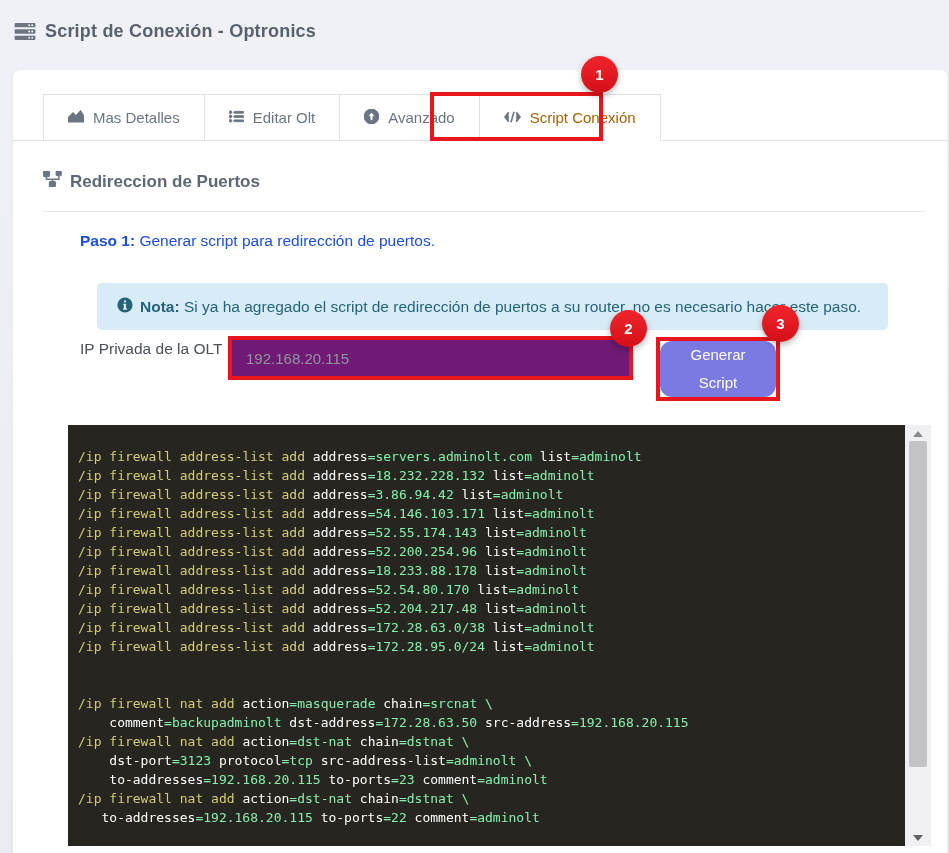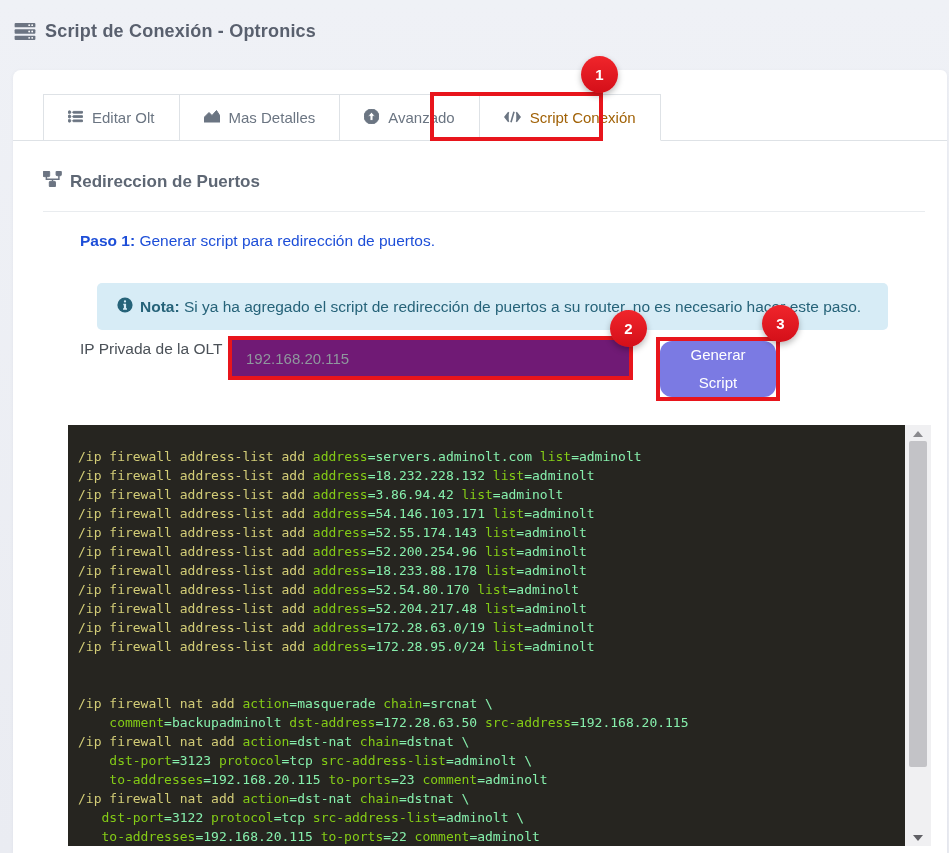--- a/index.html
+++ b/index.html
@@ -65,21 +65,21 @@
   .badge-2 { left:610px; top:310px; }
   .badge-3 { left:762px; top:305px; }
 
   
   .code-block { position:absolute; left:55px; top:355px; width:863px; height:421px;
                 background:#262520; overflow:hidden; }
   .code-content { position:absolute; left:10px; top:22px; right:30px; bottom:0; overflow:hidden; }
   .code-line { font-family:"DejaVu Sans Mono", monospace; font-size:13px; line-height:19px;
                white-space:pre; color:#ffffff; }
   .tk-cmd { color:#d3cd77; }
-  .tk-key { color:#84cc16; }
+  .tk-key { color:#ffffff; }
   .tk-val { color:#86efac; }
 
   
   .sb { position:absolute; right:0; top:0; width:26px; height:100%; background:#f0f0f2; }
   .sb-btn { position:absolute; left:0; width:26px; height:17px; display:flex; align-items:center; justify-content:center; cursor:pointer; }
   .sb-up { top:0; } .sb-down { bottom:0; }
   .tri-up   { width:0; height:0; border-left:5px solid transparent; border-right:5px solid transparent; border-bottom:6px solid #8a8a8e; }
   .tri-down { width:0; height:0; border-left:5px solid transparent; border-right:5px solid transparent; border-top:6px solid #606065; }
   .sb-thumb { position:absolute; left:4px; width:18px; top:16px; height:326px; background:#c3c3c7; border-radius:2px; cursor:pointer; }
 </style>
@@ -104,38 +104,38 @@
     </span>
     <span class="title">Script de Conexión - Optronics</span>
   </div>
 
   <div class="card">
     <div class="tabs-underline"></div>
 
     <div class="tabs">
       <div class="tab">
         <span>
+          <svg viewBox="0 0 16 14" width="16" height="14">
+              <path d="M0 13 V8.5 L5 3.5 L8 6.5 L12.5 1.5 L16 7 V13 Z"></path>
+            </svg>
+        </span>
+        <span>Mas Detalles</span>
+      </div>
+      <div class="tab">
+        <span>
           <svg viewBox="0 0 16 14" width="15" height="13">
               <circle cx="1.5" cy="2.4" r="1.5"></circle>
               <circle cx="1.5" cy="7" r="1.5"></circle>
               <circle cx="1.5" cy="11.6" r="1.5"></circle>
               <rect x="5" y="1.5" width="11" height="1.9" rx=".9"></rect>
               <rect x="5" y="6.1" width="11" height="1.9" rx=".9"></rect>
               <rect x="5" y="10.7" width="11" height="1.9" rx=".9"></rect>
             </svg>
         </span>
         <span>Editar Olt</span>
-      </div>
-      <div class="tab">
-        <span>
-          <svg viewBox="0 0 16 14" width="16" height="14">
-              <path d="M0 13 V8.5 L5 3.5 L8 6.5 L12.5 1.5 L16 7 V13 Z"></path>
-            </svg>
-        </span>
-        <span>Mas Detalles</span>
       </div>
       <div class="tab">
         <span>
           <svg viewBox="0 0 16 16" width="15" height="15">
               <circle cx="8" cy="8" r="8"></circle>
               <path fill="#fff" d="M8 3.4 L12.1 7.6 L9.6 7.6 L9.6 12.2 L6.4 12.2 L6.4 7.6 L3.9 7.6 Z"></path>
             </svg>
         </span>
         <span>Avanzado</span>
       </div>
@@ -194,31 +194,30 @@
       <div class="code-content">
           <div class="code-line"><span class="tk-cmd">/ip</span> <span class="tk-cmd">firewall</span> <span class="tk-cmd">address-list</span> <span class="tk-cmd">add</span> <span><span class="tk-key">address</span><span class="tk-val">=servers.adminolt.com</span></span> <span><span class="tk-key">list</span><span class="tk-val">=adminolt</span></span></div>
           <div class="code-line"><span class="tk-cmd">/ip</span> <span class="tk-cmd">firewall</span> <span class="tk-cmd">address-list</span> <span class="tk-cmd">add</span> <span><span class="tk-key">address</span><span class="tk-val">=18.232.228.132</span></span> <span><span class="tk-key">list</span><span class="tk-val">=adminolt</span></span></div>
           <div class="code-line"><span class="tk-cmd">/ip</span> <span class="tk-cmd">firewall</span> <span class="tk-cmd">address-list</span> <span class="tk-cmd">add</span> <span><span class="tk-key">address</span><span class="tk-val">=3.86.94.42</span></span> <span><span class="tk-key">list</span><span class="tk-val">=adminolt</span></span></div>
           <div class="code-line"><span class="tk-cmd">/ip</span> <span class="tk-cmd">firewall</span> <span class="tk-cmd">address-list</span> <span class="tk-cmd">add</span> <span><span class="tk-key">address</span><span class="tk-val">=54.146.103.171</span></span> <span><span class="tk-key">list</span><span class="tk-val">=adminolt</span></span></div>
           <div class="code-line"><span class="tk-cmd">/ip</span> <span class="tk-cmd">firewall</span> <span class="tk-cmd">address-list</span> <span class="tk-cmd">add</span> <span><span class="tk-key">address</span><span class="tk-val">=52.55.174.143</span></span> <span><span class="tk-key">list</span><span class="tk-val">=adminolt</span></span></div>
           <div class="code-line"><span class="tk-cmd">/ip</span> <span class="tk-cmd">firewall</span> <span class="tk-cmd">address-list</span> <span class="tk-cmd">add</span> <span><span class="tk-key">address</span><span class="tk-val">=52.200.254.96</span></span> <span><span class="tk-key">list</span><span class="tk-val">=adminolt</span></span></div>
           <div class="code-line"><span class="tk-cmd">/ip</span> <span class="tk-cmd">firewall</span> <span class="tk-cmd">address-list</span> <span class="tk-cmd">add</span> <span><span class="tk-key">address</span><span class="tk-val">=18.233.88.178</span></span> <span><span class="tk-key">list</span><span class="tk-val">=adminolt</span></span></div>
           <div class="code-line"><span class="tk-cmd">/ip</span> <span class="tk-cmd">firewall</span> <span class="tk-cmd">address-list</span> <span class="tk-cmd">add</span> <span><span class="tk-key">address</span><span class="tk-val">=52.54.80.170</span></span> <span><span class="tk-key">list</span><span class="tk-val">=adminolt</span></span></div>
           <div class="code-line"><span class="tk-cmd">/ip</span> <span class="tk-cmd">firewall</span> <span class="tk-cmd">address-list</span> <span class="tk-cmd">add</span> <span><span class="tk-key">address</span><span class="tk-val">=52.204.217.48</span></span> <span><span class="tk-key">list</span><span class="tk-val">=adminolt</span></span></div>
-          <div class="code-line"><span class="tk-cmd">/ip</span> <span class="tk-cmd">firewall</span> <span class="tk-cmd">address-list</span> <span class="tk-cmd">add</span> <span><span class="tk-key">address</span><span class="tk-val">=172.28.63.0/19</span></span> <span><span class="tk-key">list</span><span class="tk-val">=adminolt</span></span></div>
+          <div class="code-line"><span class="tk-cmd">/ip</span> <span class="tk-cmd">firewall</span> <span class="tk-cmd">address-list</span> <span class="tk-cmd">add</span> <span><span class="tk-key">address</span><span class="tk-val">=172.28.63.0/38</span></span> <span><span class="tk-key">list</span><span class="tk-val">=adminolt</span></span></div>
           <div class="code-line"><span class="tk-cmd">/ip</span> <span class="tk-cmd">firewall</span> <span class="tk-cmd">address-list</span> <span class="tk-cmd">add</span> <span><span class="tk-key">address</span><span class="tk-val">=172.28.95.0/24</span></span> <span><span class="tk-key">list</span><span class="tk-val">=adminolt</span></span></div>
           <div class="code-line">&nbsp;</div>
           <div class="code-line">&nbsp;</div>
           <div class="code-line"><span class="tk-cmd">/ip</span> <span class="tk-cmd">firewall</span> <span class="tk-cmd">nat</span> <span class="tk-cmd">add</span> <span><span class="tk-key">action</span><span class="tk-val">=masquerade</span></span> <span><span class="tk-key">chain</span><span class="tk-val">=srcnat</span></span> <span class="tk-val">\</span></div>
           <div class="code-line">    <span><span class="tk-key">comment</span><span class="tk-val">=backupadminolt</span></span> <span><span class="tk-key">dst-address</span><span class="tk-val">=172.28.63.50</span></span> <span><span class="tk-key">src-address</span><span class="tk-val">=192.168.20.115</span></span></div>
           <div class="code-line"><span class="tk-cmd">/ip</span> <span class="tk-cmd">firewall</span> <span class="tk-cmd">nat</span> <span class="tk-cmd">add</span> <span><span class="tk-key">action</span><span class="tk-val">=dst-nat</span></span> <span><span class="tk-key">chain</span><span class="tk-val">=dstnat</span></span> <span class="tk-val">\</span></div>
           <div class="code-line">    <span><span class="tk-key">dst-port</span><span class="tk-val">=3123</span></span> <span><span class="tk-key">protocol</span><span class="tk-val">=tcp</span></span> <span><span class="tk-key">src-address-list</span><span class="tk-val">=adminolt</span></span> <span class="tk-val">\</span></div>
           <div class="code-line">    <span><span class="tk-key">to-addresses</span><span class="tk-val">=192.168.20.115</span></span> <span><span class="tk-key">to-ports</span><span class="tk-val">=23</span></span> <span><span class="tk-key">comment</span><span class="tk-val">=adminolt</span></span></div>
           <div class="code-line"><span class="tk-cmd">/ip</span> <span class="tk-cmd">firewall</span> <span class="tk-cmd">nat</span> <span class="tk-cmd">add</span> <span><span class="tk-key">action</span><span class="tk-val">=dst-nat</span></span> <span><span class="tk-key">chain</span><span class="tk-val">=dstnat</span></span> <span class="tk-val">\</span></div>
-          <div class="code-line">   <span><span class="tk-key">dst-port</span><span class="tk-val">=3122</span></span> <span><span class="tk-key">protocol</span><span class="tk-val">=tcp</span></span> <span><span class="tk-key">src-address-list</span><span class="tk-val">=adminolt</span></span> <span class="tk-val">\</span></div>
           <div class="code-line">   <span><span class="tk-key">to-addresses</span><span class="tk-val">=192.168.20.115</span></span> <span><span class="tk-key">to-ports</span><span class="tk-val">=22</span></span> <span><span class="tk-key">comment</span><span class="tk-val">=adminolt</span></span></div>
         </div>
       <div class="sb">
         <div class="sb-btn sb-up">
             <div class="tri-up"></div>
           </div>
         <div class="sb-thumb"></div>
         <div class="sb-btn sb-down">
             <div class="tri-down"></div>
           </div>

